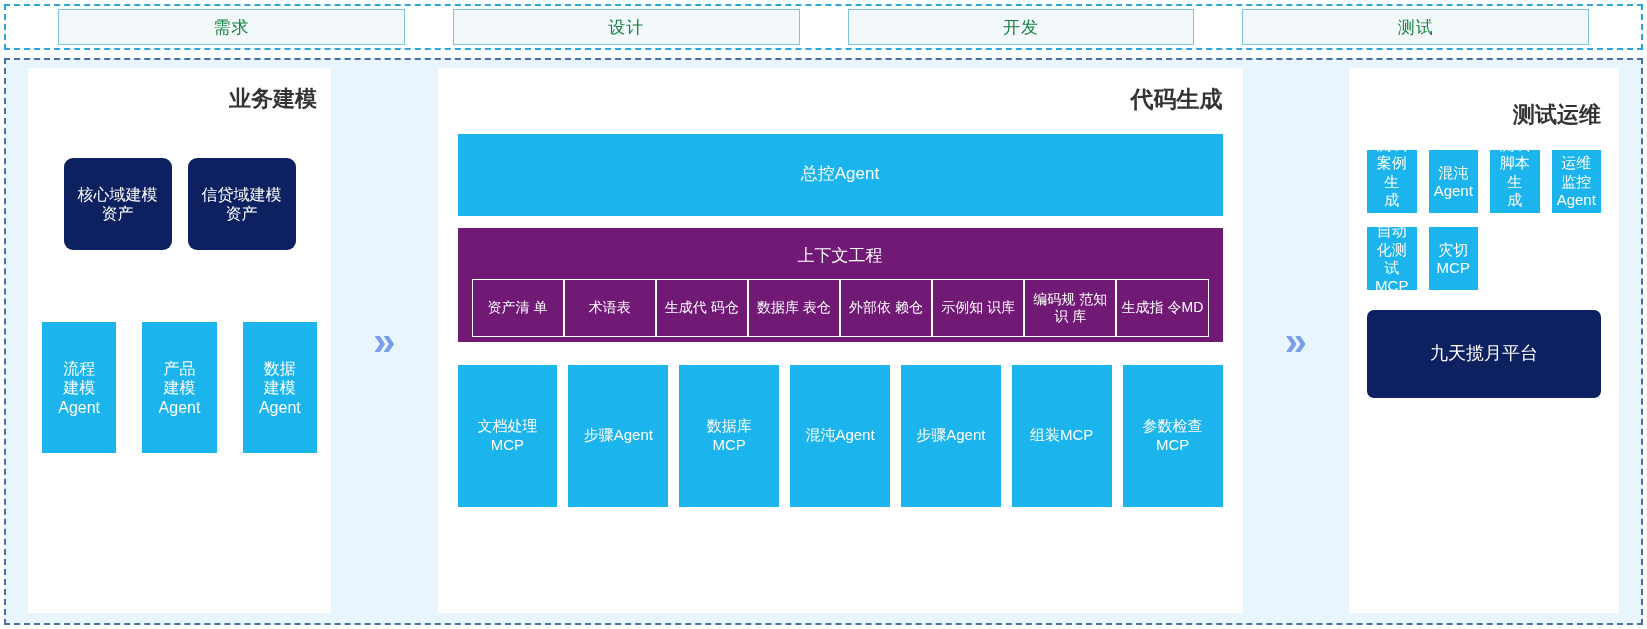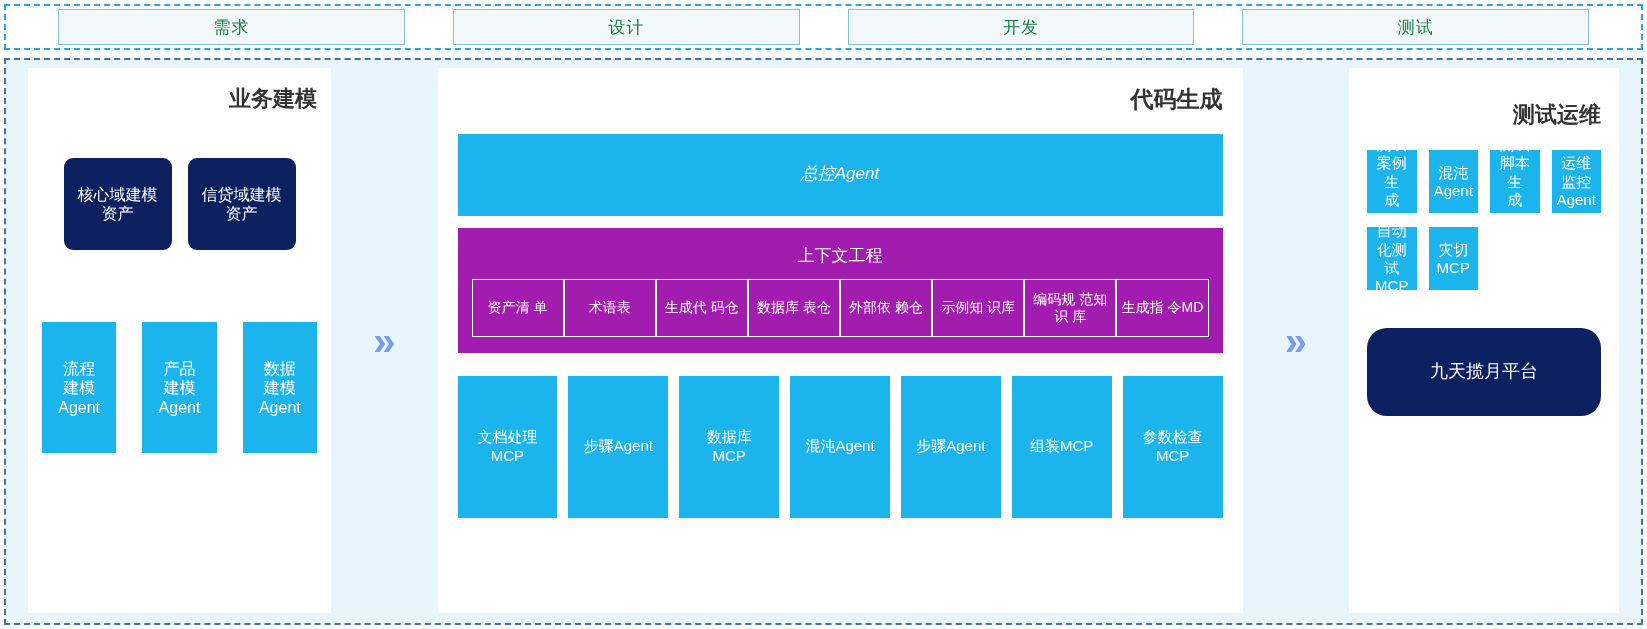--- a/index.html
+++ b/index.html
@@ -85,25 +85,25 @@
   }
   .left-assets .card{width:108px;height:92px;font-size:16px;padding:0 6px;}
   .left-agents{
     display:flex;gap:26px;justify-content:center;
     margin-top:72px;
   }
   .left-agents .card{width:78px;height:131px;font-size:16px;}
 
   
   .ctrl-bar{
-    margin-top:20px;height:82px;font-size:17px;font-style:italic;
+    margin-top:20px;height:82px;font-size:17px;
   }
   .ctx-block{
-    margin-top:12px;background:#a21caf;
-    padding:12px 14px 16px 14px;box-sizing:border-box;
+    margin-top:12px;background:#701a75;
+    padding:12px 14px 5px 14px;box-sizing:border-box;
   }
   .ctx-title{
     text-align:center;color:#ffffff;font-size:17px;margin:4px 0 12px 0;
   }
   .ctx-items{display:flex;}
   .ctx-item{
     flex:1 1 0;height:58px;
     border:1px solid #ffffff;
     box-sizing:border-box;
     display:flex;align-items:center;justify-content:center;
@@ -113,22 +113,22 @@
   .mcp-row{display:flex;gap:11px;margin-top:23px;}
   .mcp-row .card{flex:1 1 0;height:142px;font-size:15px;padding:0 4px;}
 
   
   .right-grid{
     display:grid;grid-template-columns:1fr 1fr 1fr 1fr;gap:14px 12px;
     margin-top:22px;
   }
   .right-grid .card{height:63px;font-size:15px;padding:0 4px;}
   .platform{
-    margin-top:38px;height:88px;font-size:18px;
-    border-radius:20px;
+    margin-top:20px;height:88px;font-size:18px;
+    border-radius:7px;
   }
 </style>
 </head>
 <body>
 
 <div class="page">
 
   <div class="phase-strip">
     <div class="phase-box">
       <span>需求</span>

